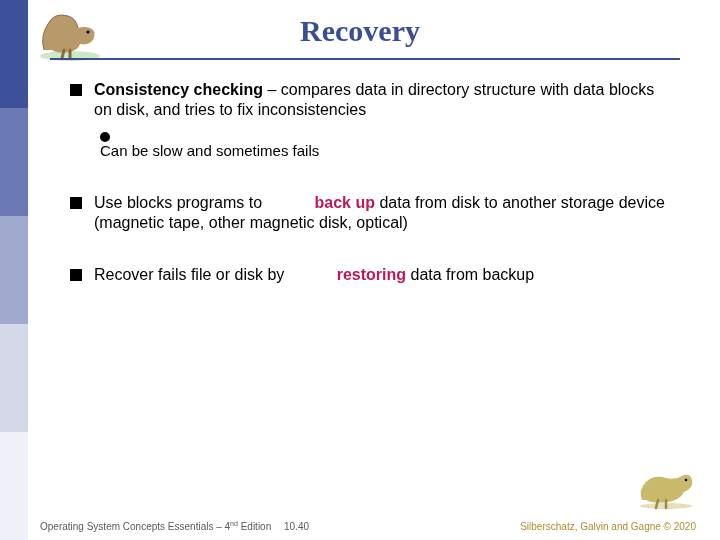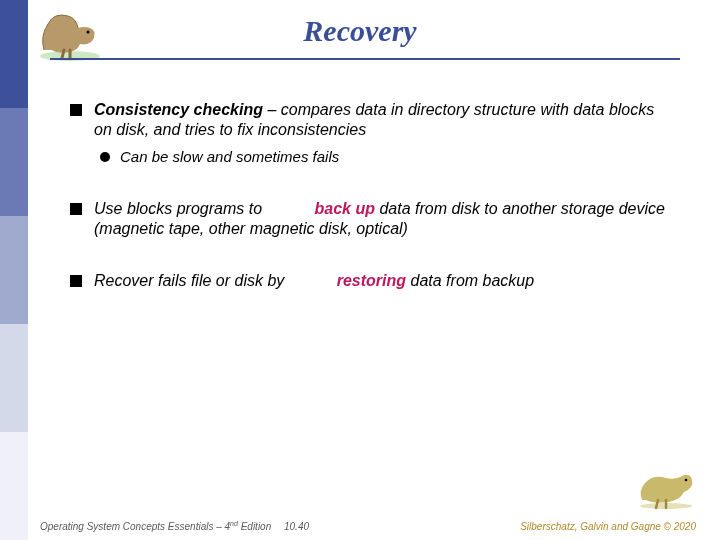--- a/index.html
+++ b/index.html
@@ -10,21 +10,20 @@
     font-family: Arial, Helvetica, sans-serif;
     background: #ffffff;
     overflow: hidden;
     position: relative;
   }
   .slide {
     width: 720px;
     height: 540px;
     position: relative;
     box-sizing: border-box;
-    font-style: italic;
   }
   .sidebar {
     position: absolute;
     left: 0;
     top: 0;
     width: 28px;
     height: 540px;
     display: flex;
     flex-direction: column;
   }
@@ -61,21 +60,21 @@
     position: absolute;
     top: 58px;
     left: 50px;
     width: 630px;
     height: 0;
     border-top: 2px solid #394e96;
   }
 
   .content {
     position: absolute;
-    top: 100px;
+    top: 80px;
     left: 70px;
     width: 600px;
     font-size: 16px;
     color: #000000;
     line-height: 1.25;
   }
 
   .bullet-row {
     display: flex;
     align-items: flex-start;
@@ -93,20 +92,21 @@
     flex: 1;
   }
 
   .sub-bullet-row {
     display: flex;
     align-items: flex-start;
     margin-left: 30px;
     margin-top: 8px;
     margin-bottom: 4px;
     font-size: 15px;
+    flex-direction: column;
   }
   .circle-bullet {
     width: 10px;
     height: 10px;
     background: #000000;
     border-radius: 50%;
     flex: 0 0 10px;
     margin-top: 4px;
     margin-right: 10px;
   }

